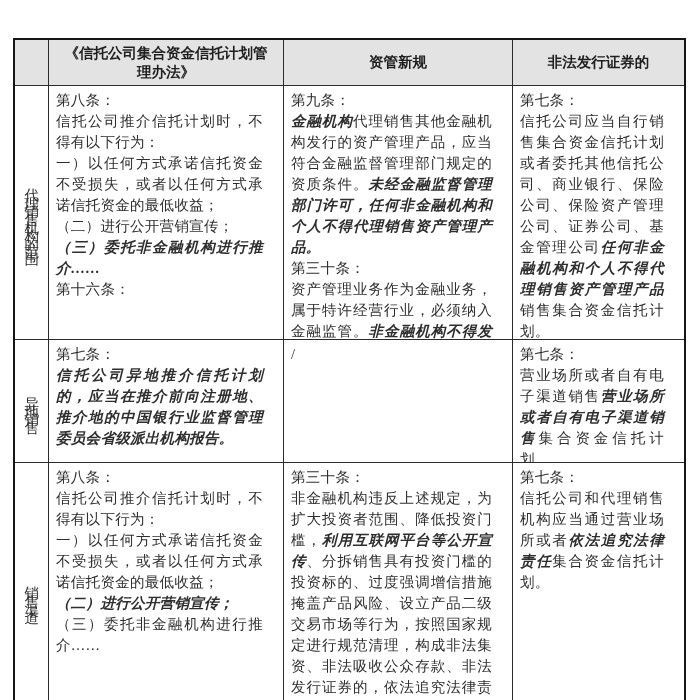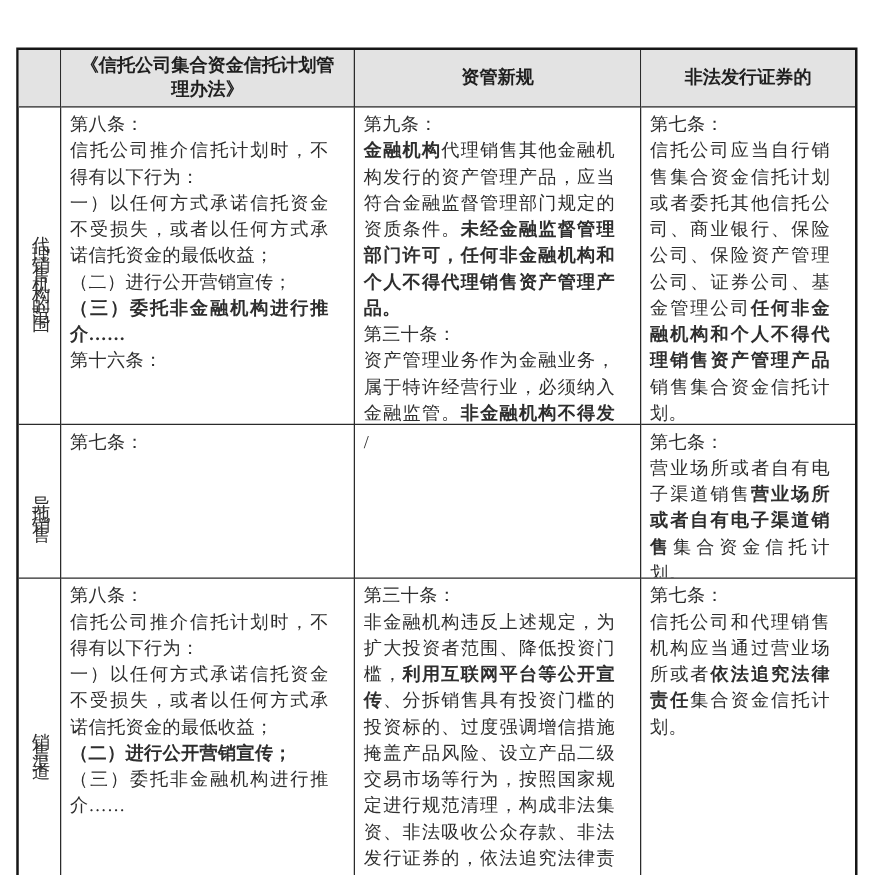--- a/index.html
+++ b/index.html
@@ -60,21 +60,21 @@
   .body {
     padding: 4px 20px 2px 7px;
     font-size: 14.5px;
     line-height: 21px;
     text-align: justify;
     white-space: pre-wrap;
     word-break: break-all;
     letter-spacing: 0.3px;
   }
 
-  .em { font-weight: bold; }
+  .em { font-weight: bold; font-style: italic; }
 </style>
 </head>
 <body>
 
 <div class="page">
   <div class="tbl">
 
     <div class="cell head"></div>
     <div class="cell head">《信托公司集合资金信托计划管理办法》</div>
     <div class="cell head">资管新规</div>
@@ -94,21 +94,21 @@
 </span><span class="em">金融机构</span><span>代理销售其他金融机构发行的资产管理产品，应当符合金融监督管理部门规定的资质条件。</span><span class="em">未经金融监督管理部门许可，任何非金融机构和个人不得代理销售资产管理产品。
 </span><span>第三十条：
 </span><span>资产管理业务作为金融业务，属于特许经营行业，必须纳入金融监管。</span><span class="em">非金融机构不得发行、销售资产管理产品，国家另有规定的除外。</span></div>
     <div class="cell body"><span>第七条：
 </span><span>信托公司应当自行销售集合资金信托计划或者委托其他信托公司、商业银行、保险公司、保险资产管理公司、证券公司、基金管理公司</span><span class="em">任何非金融机构和个人不得代理销售资产管理产品</span><span>销售集合资金信托计划。</span></div>
 
     <div class="cell rowlab">
       <span class="vtext">异地销售</span>
     </div>
     <div class="cell body"><span>第七条：
-</span></div>
+</span><span class="em">信托公司异地推介信托计划的，应当在推介前向注册地、推介地的中国银行业监督管理委员会省级派出机构报告。</span></div>
     <div class="cell body"><span>/</span></div>
     <div class="cell body"><span>第七条：
 </span><span>营业场所或者自有电子渠道销售</span><span class="em">营业场所或者自有电子渠道销售</span><span>集合资金信托计划。</span></div>
 
     <div class="cell rowlab">
       <span class="vtext">销售渠道</span>
     </div>
     <div class="cell body"><span>第八条：
 </span><span>信托公司推介信托计划时，不得有以下行为：
 </span><span>一）以任何方式承诺信托资金不受损失，或者以任何方式承诺信托资金的最低收益；

